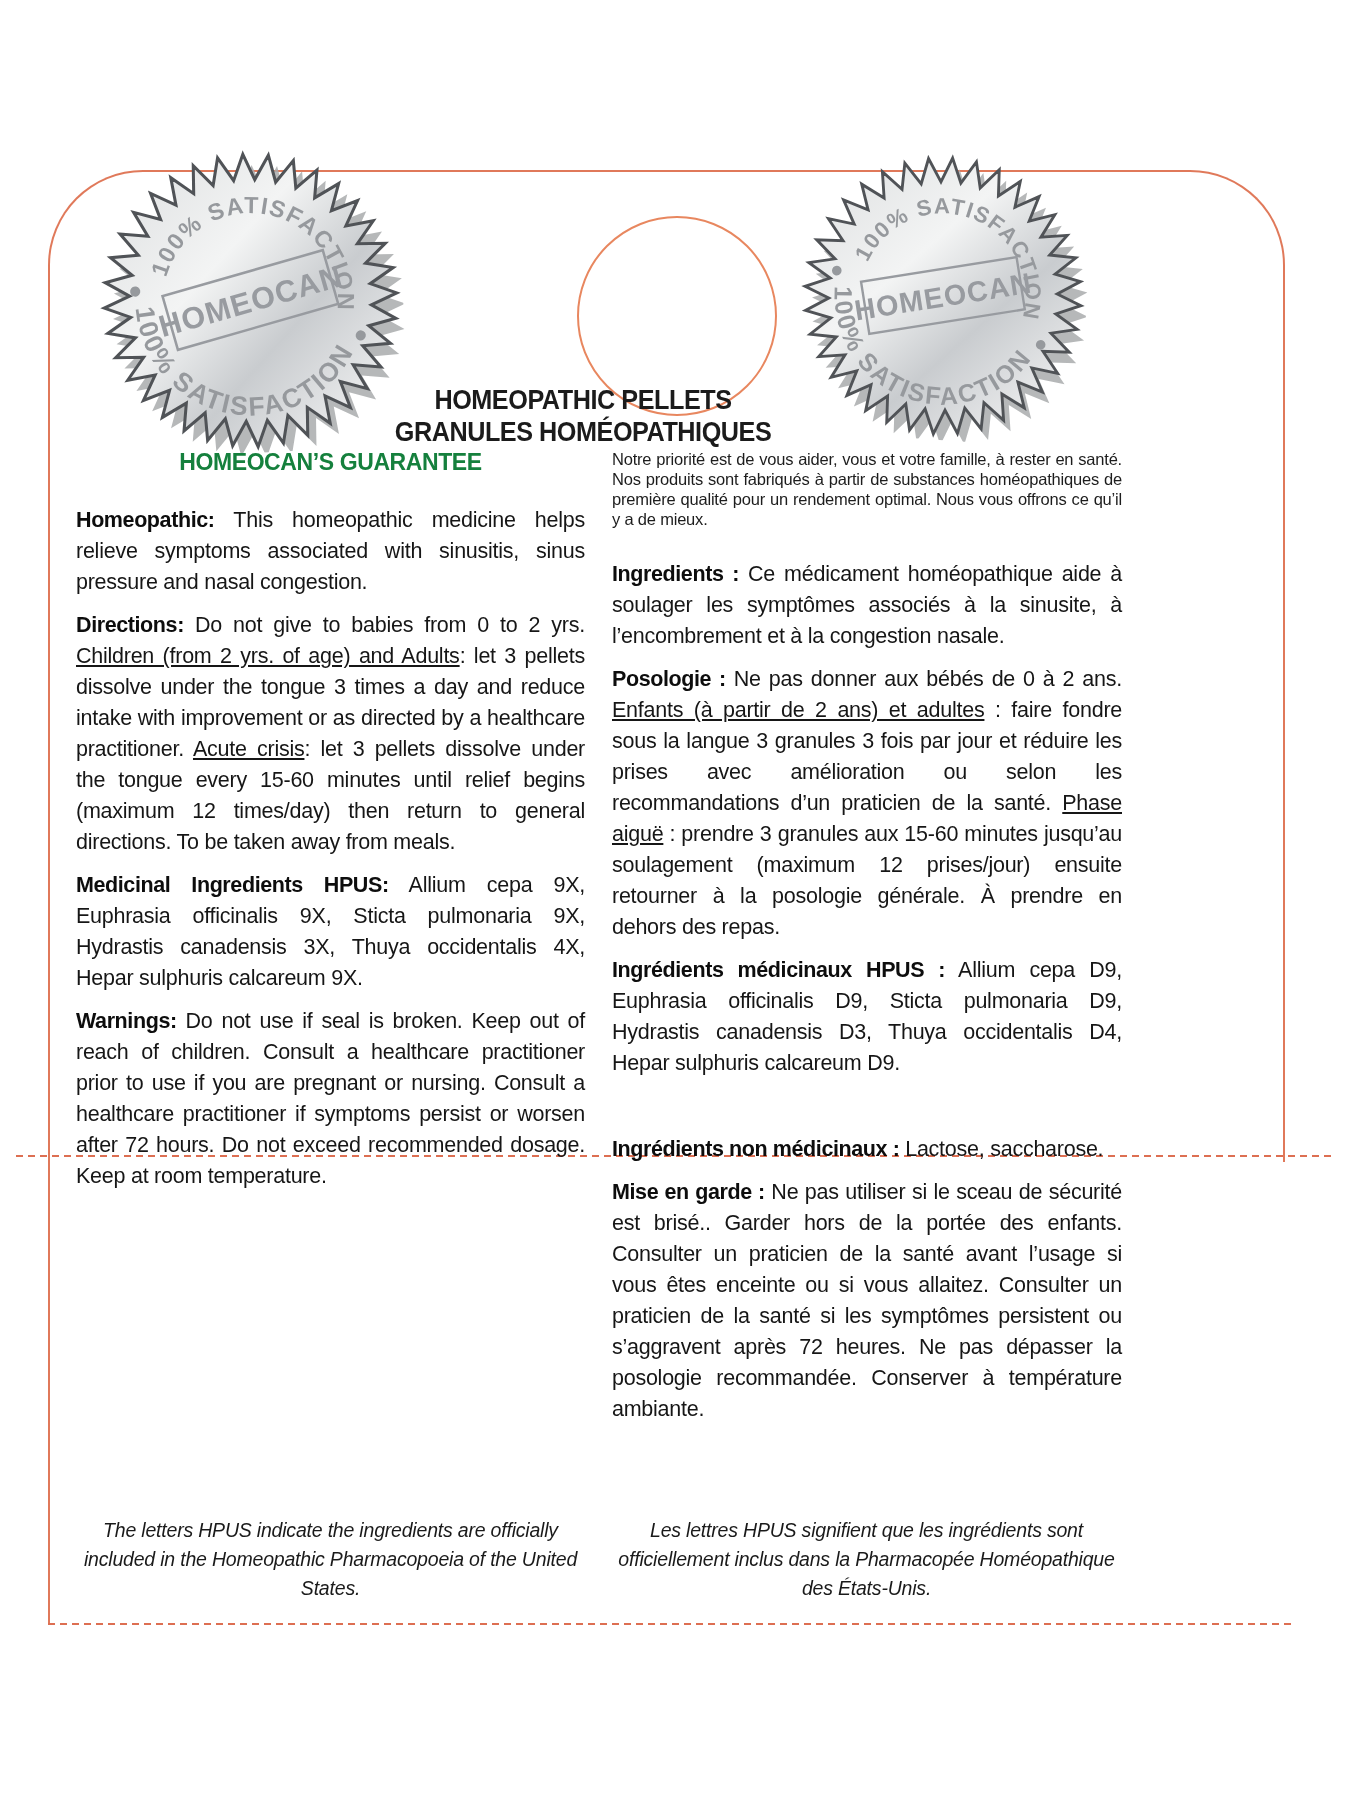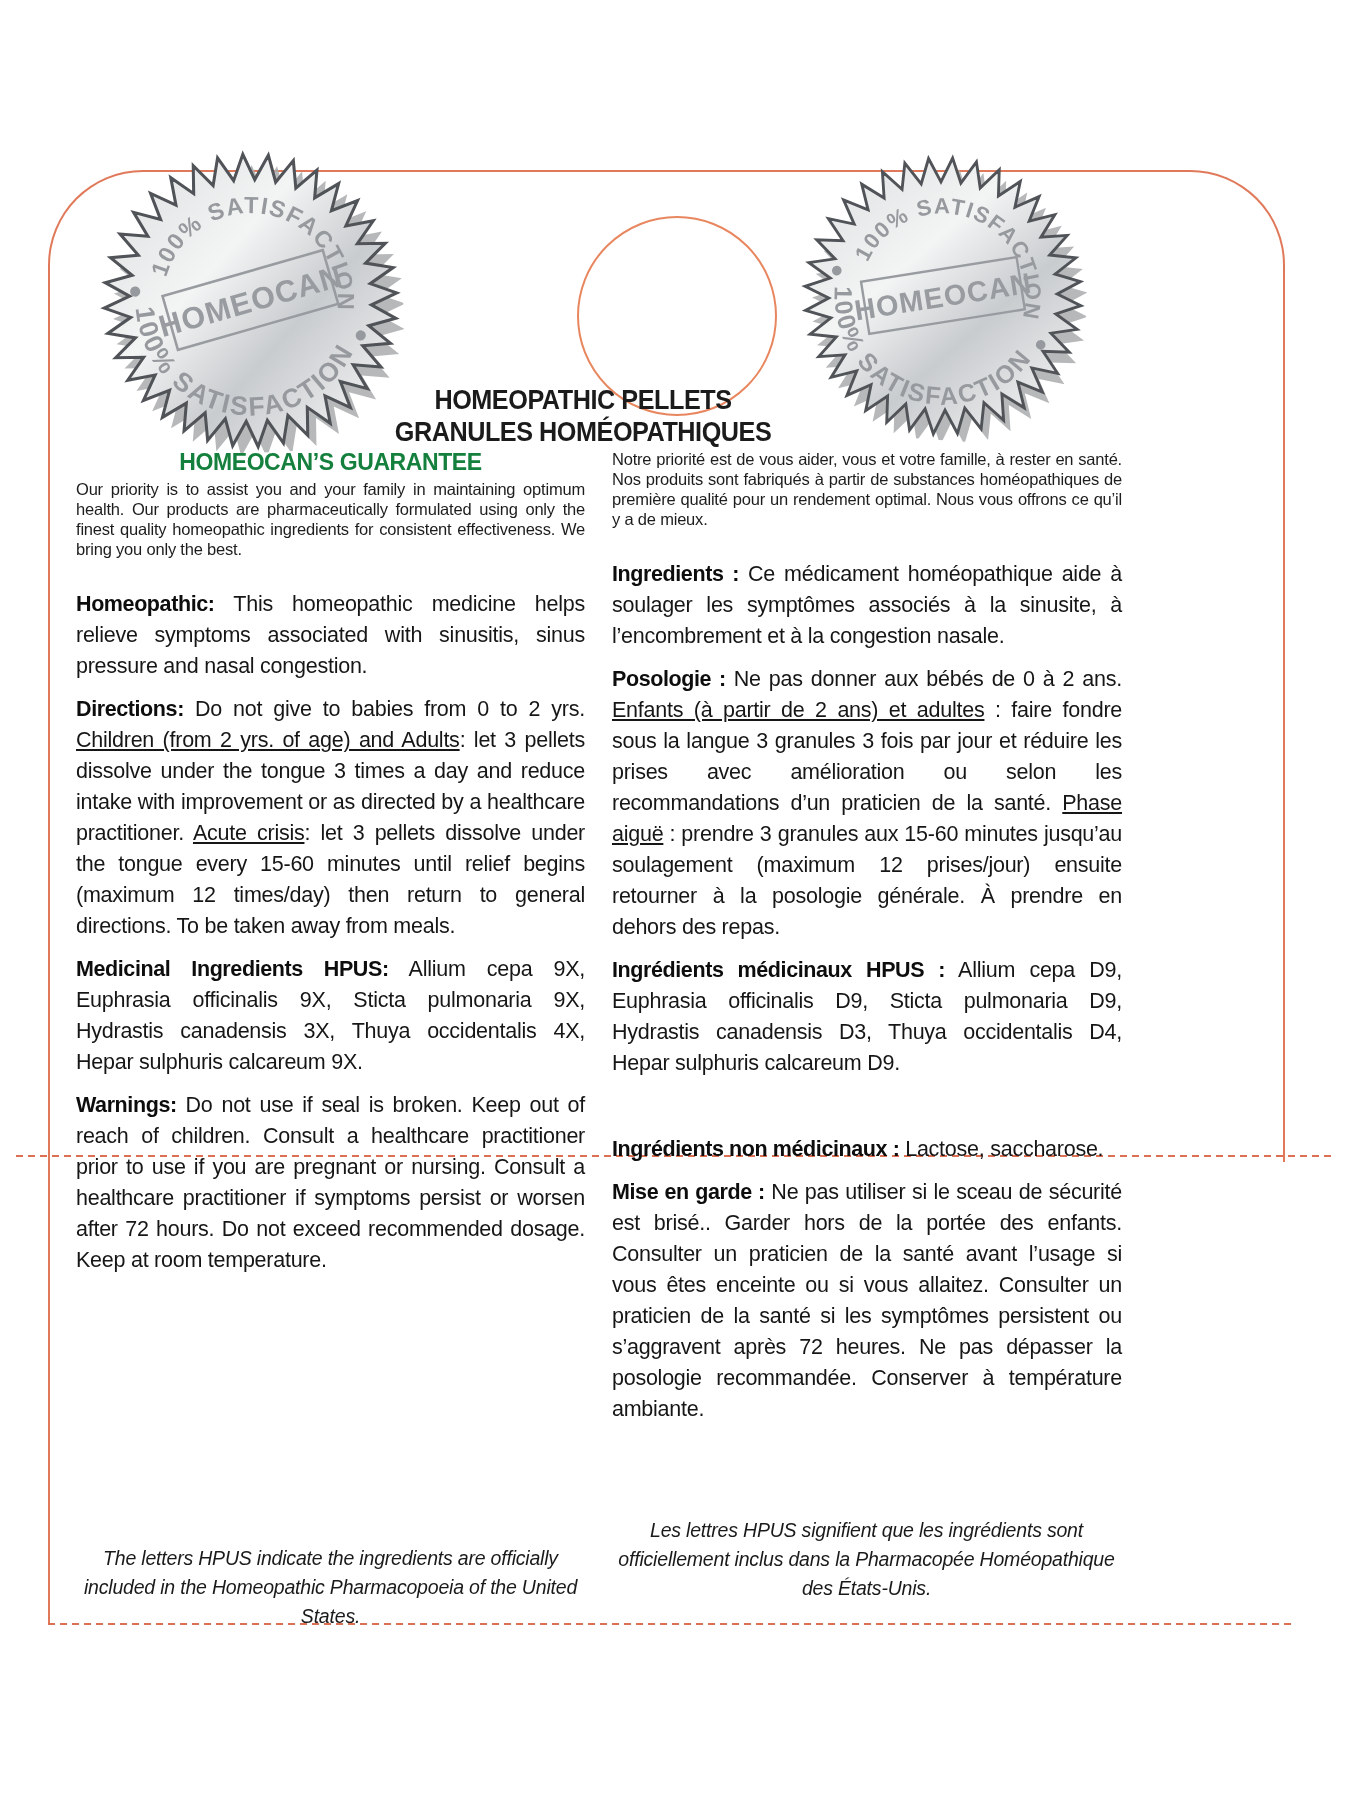--- a/index.html
+++ b/index.html
@@ -45,21 +45,21 @@
   .sections{margin-top:30px;}
   .sec{font-size:21.5px;line-height:31px;text-align:justify;letter-spacing:-0.25px;
     margin:0 0 12px 0;color:#161616;}
   .seg-bold{font-weight:bold;letter-spacing:-0.4px;color:#0d0d0d;}
   .seg-underline{text-decoration:underline;}
   .col-fr .sec-nonmed{margin-top:55px;}
 
   
   .note{position:absolute;top:1516px;width:509px;font-style:italic;font-size:19.5px;
     line-height:29px;text-align:center;letter-spacing:-0.2px;color:#1a1a1a;}
-  .note-en{left:76px;margin-top:28px;}
+  .note-en{left:76px;}
   .note-fr{left:612px;}
   .made-in{position:absolute;left:50px;top:1586px;width:1237px;text-align:center;
     font-size:24px;letter-spacing:-0.3px;color:#1a1a1a;}
 </style>
 </head>
 <body>
 
 <div class="page">
 
   <div class="label-outline"></div>
@@ -117,21 +117,20 @@
       </g>
     </svg>
 
   <div class="product-title">
     <div>HOMEOPATHIC PELLETS</div>
     <div>GRANULES HOMÉOPATHIQUES</div>
   </div>
 
   <div class="col col-en">
     <div class="g-title">HOMEOCAN’S GUARANTEE</div>
-    <p class="g-text">Our priority is to assist you and your family in maintaining optimum health. Our products are pharmaceutically formulated using only the finest quality homeopathic ingredients for consistent effectiveness. We bring you only the best.</p>
     <div class="sections">
       <p class="sec"><span class="seg-bold">Homeopathic:</span><span> This homeopathic medicine helps relieve symptoms associated with sinusitis, sinus pressure and nasal congestion.</span></p>
       <p class="sec"><span class="seg-bold">Directions:</span><span> Do not give to babies from 0 to 2 yrs. </span><span class="seg-underline">Children (from 2 yrs. of age) and Adults</span><span>: let 3 pellets dissolve under the tongue 3 times a day and reduce intake with improvement or as directed by a healthcare practitioner. </span><span class="seg-underline">Acute crisis</span><span>: let 3 pellets dissolve under the tongue every 15-60 minutes until relief begins (maximum 12 times/day) then return to general directions. To be taken away from meals.</span></p>
       <p class="sec"><span class="seg-bold">Medicinal Ingredients HPUS:</span><span> Allium cepa 9X, Euphrasia officinalis 9X, Sticta pulmonaria 9X, Hydrastis canadensis 3X, Thuya occidentalis 4X, Hepar sulphuris calcareum 9X.</span></p>
       <p class="sec"><span class="seg-bold">Warnings:</span><span> Do not use if seal is broken. Keep out of reach of children. Consult a healthcare practitioner prior to use if you are pregnant or nursing. Consult a healthcare practitioner if symptoms persist or worsen after 72 hours. Do not exceed recommended dosage. Keep at room temperature.</span></p>
     </div>
   </div>
 
   <div class="col col-fr">
     <p class="g-text">Notre priorité est de vous aider, vous et votre famille, à rester en santé. Nos produits sont fabriqués à partir de substances homéopathiques de première qualité pour un rendement optimal. Nous vous offrons ce qu’il y a de mieux.</p>

